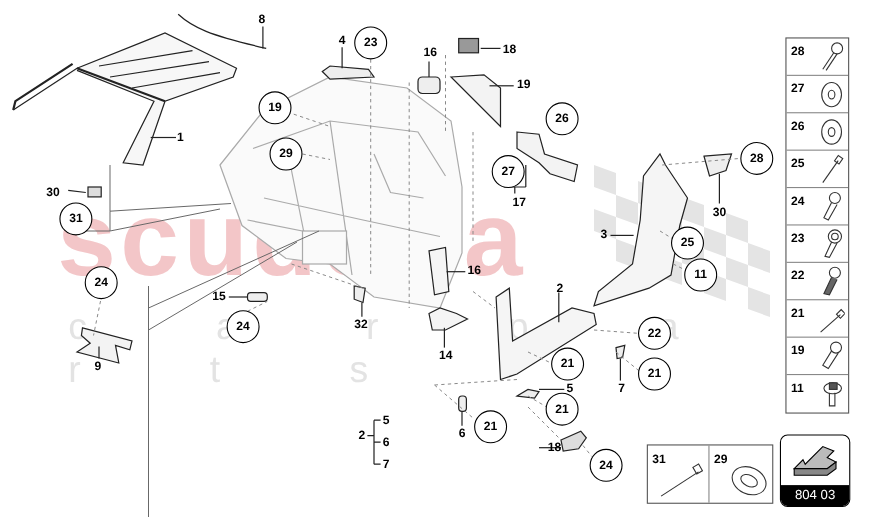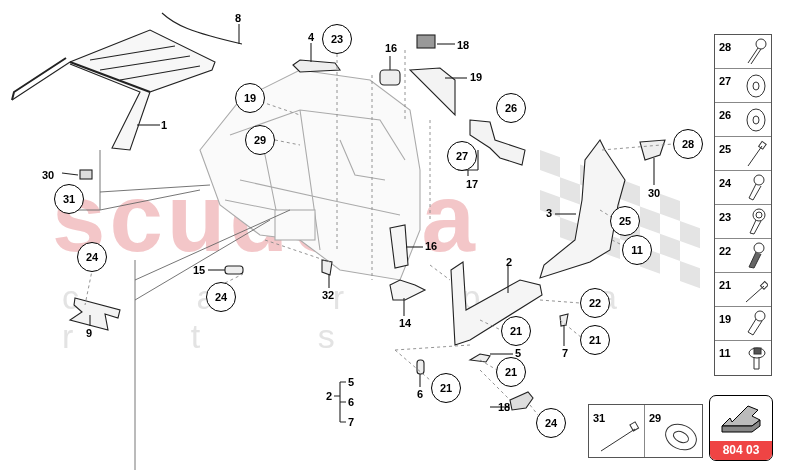--- a/index.html
+++ b/index.html
@@ -12,21 +12,21 @@
   .lbl { position:absolute; font-weight:700; font-size:11px; color:#000; cursor:pointer; line-height:1; }
   .legend { position:absolute; left:714px; top:34px; width:56px; border:1px solid #555; background:#fff; }
   .legend-item { position:relative; height:34px; border-bottom:1px solid #888; box-sizing:border-box; cursor:pointer; }
   .legend-item:last-child { border-bottom:none; }
   .legend-num { position:absolute; left:4px; top:6px; font-weight:700; font-size:11px; }
   .legend-item svg { position:absolute; right:3px; top:3px; }
   .mini { position:absolute; top:404px; height:52px; border:1px solid #555; background:#fff; }
   .mini-cell { position:absolute; top:0; height:52px; box-sizing:border-box; cursor:pointer; }
   .mini-num { position:absolute; left:4px; top:7px; font-weight:700; font-size:11px; }
   .badge { position:absolute; left:709px; top:395px; width:62px; height:64px; border:1.3px solid #000; border-radius:7px; overflow:hidden; background:#fff; cursor:pointer; }
-  .badge-code { position:absolute; left:0; bottom:0; width:100%; height:19px; background:#ef4444; color:#fff; font-weight:700; font-size:12px; text-align:center; line-height:19px; }
+  .badge-code { position:absolute; left:0; bottom:0; width:100%; height:19px; background:#000000; color:#fff; font-weight:400; font-size:12px; text-align:center; line-height:19px; }
 </style>
 </head>
 <body>
 
 <div class="wm">
   <div class="wm-text">scuderia</div>
   <div class="wm-sub">c a r p a r t s</div>
   <svg width="791" height="472" style="position:absolute;left:0;top:0">
     <g fill="#e4e4e4" transform="translate(540,150) skewY(20)">
       <rect x="0" y="0" width="20" height="20"></rect>

